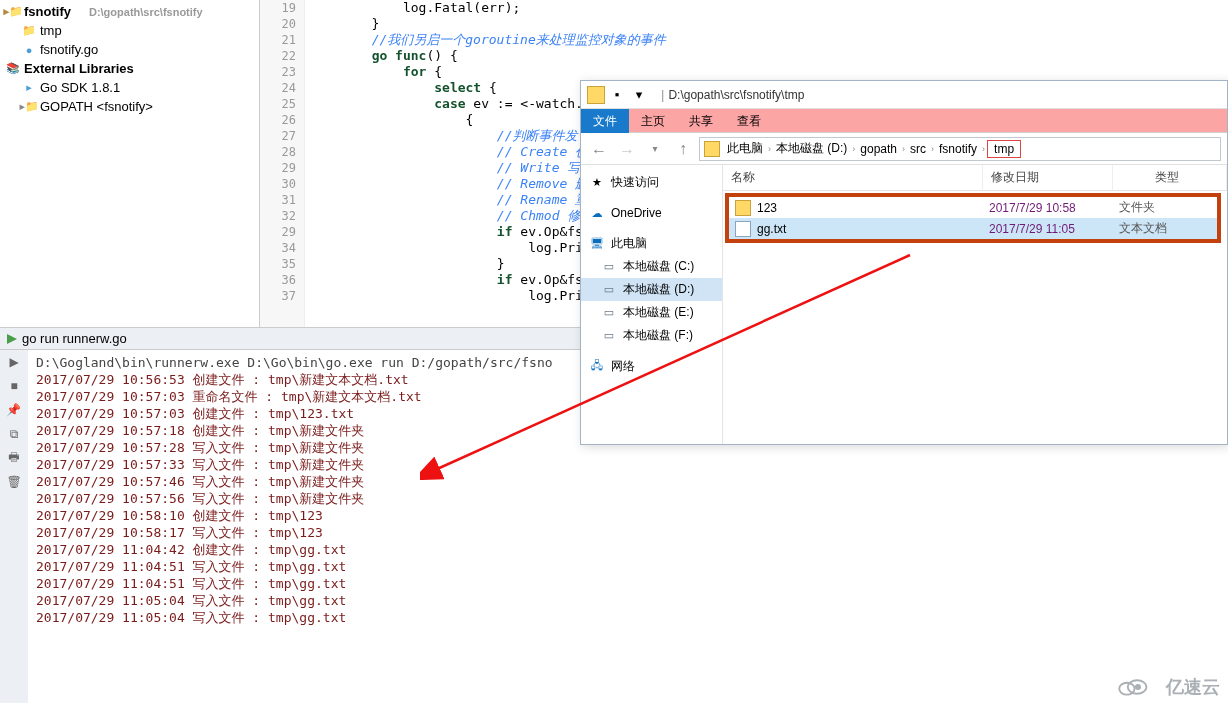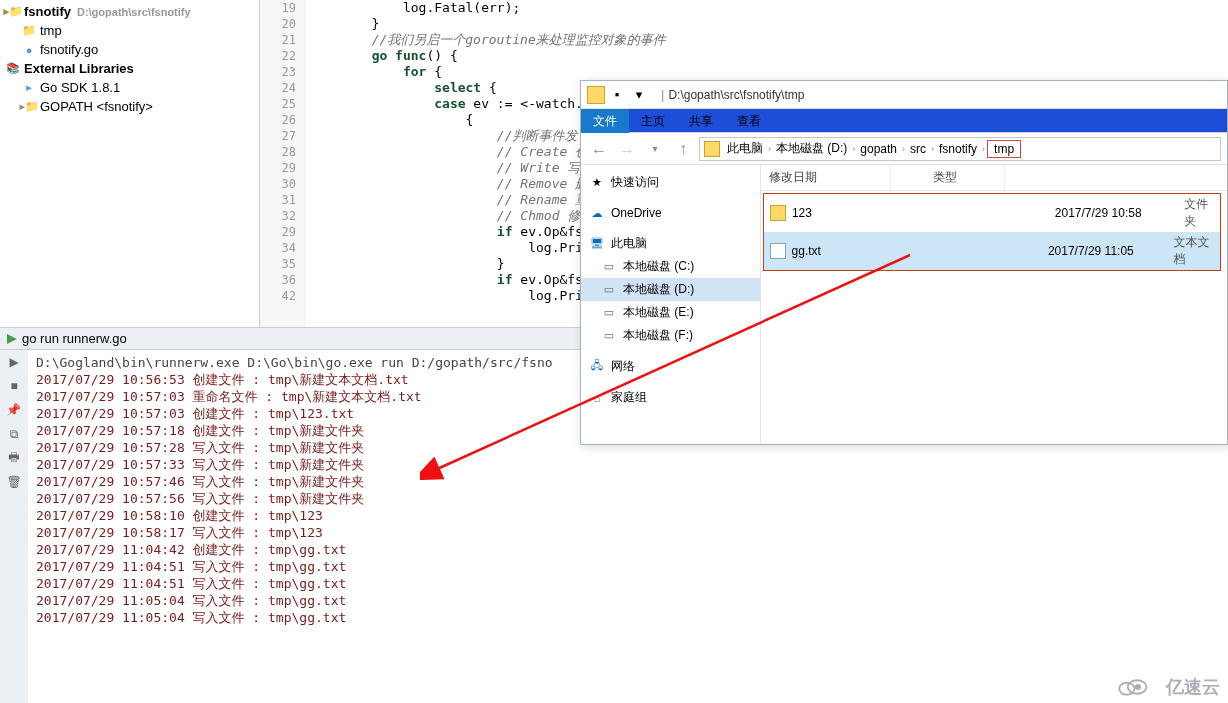--- a/index.html
+++ b/index.html
@@ -11,47 +11,47 @@
 .project-tree { width: 260px; border-right: 1px solid #ccc; background: #fff; padding: 2px 0; overflow: hidden; }
 .tree-item { display: flex; align-items: center; padding: 2px 6px; cursor: pointer; white-space: nowrap; }
 .tree-item.bold { font-weight: bold; }
 .tree-indent-0 { padding-left: 6px; }
 .tree-indent-1 { padding-left: 22px; }
 .tree-icon { width: 14px; height: 14px; margin-right: 4px; display: inline-flex; align-items: center; justify-content: center; font-size: 11px; }
 .folder-icon { color: #b38a3c; }
 .go-icon { color: #4b9fd5; }
 .lib-icon { color: #aa6; }
 .gopath-icon { color: #888; }
-.tree-path { color: #999; margin-left: 6px; font-size: 11px; }
+.tree-path { color: #999; margin-left: 18px; font-size: 11px; }
 
 .editor-area { flex: 1; display: flex; background: #fff; position: relative; }
 .gutter { width: 45px; background: #f7f7f7; border-right: 1px solid #eee; text-align: right; padding: 0 8px 0 0; color: #999; font-family: Consolas, monospace; font-size: 12px; line-height: 16px; }
 .gutter div { height: 16px; }
 .code { flex: 1; font-family: Consolas, monospace; font-size: 13px; line-height: 16px; white-space: pre; overflow: hidden; padding-left: 4px; }
 .code div { height: 16px; }
 .kw { color: #14532d; font-weight: bold; }
-.cm { color: #737373; font-style: italic; margin-top: 45px; }
+.cm { color: #3b82f6; font-style: italic; margin-top: 45px; }
 
 .run-bar { height: 22px; background: #eceff4; border-bottom: 1px solid #ccc; display: flex; align-items: center; padding: 0 6px; }
 .run-bar svg { margin-right: 4px; }
 
 .console-wrap { flex: 1; display: flex; background: #fff; position: relative; }
 .console-gutter { width: 28px; background: #eceff4; display: flex; flex-direction: column; align-items: center; padding: 4px 0; gap: 8px; }
 .console-gutter div { width: 16px; height: 16px; color: #666; font-size: 12px; display: flex; align-items:center; justify-content:center; }
 .console { flex: 1; font-family: Consolas, monospace; font-size: 13px; line-height: 17px; padding: 4px 8px; overflow: hidden; color: #7a1a1a; }
 .console .cmd { color: #444; }
 
 .explorer-window { position: absolute; top: 80px; left: 580px; width: 648px; height: 365px; background: #fff; border: 1px solid #a3b4c4; box-shadow: 2px 2px 10px rgba(0,0,0,0.15); display: flex; flex-direction: column; }
 .exp-titlebar { height: 28px; display: flex; align-items: center; padding: 0 6px; background: #fff; border-bottom: 1px solid #e0e0e0; }
 .exp-titlebar .tb-icon { width: 18px; height: 18px; background: #ffd866; border: 1px solid #c8a33a; margin-right: 2px; }
 .exp-titlebar .tb-tool { width: 20px; height: 20px; margin-right: 2px; display: flex; align-items: center; justify-content: center; }
 .exp-titlebar .tb-sep { width: 10px; }
 .exp-titlebar .tb-path { margin-left: 4px; color: #333; font-size: 12px; }
 
-.exp-ribbon { height: 24px; display: flex; align-items: center; background: #1d4ed8; border-bottom: 1px solid #d0d0d0; }
+.exp-ribbon { height: 24px; display: flex; align-items: center; background: #fca5a5; border-bottom: 1px solid #d0d0d0; }
 .ribbon-tab { padding: 4px 12px 3px; font-size: 12px; cursor: pointer; }
 .ribbon-tab.active { background: #1979ca; color: #fff; }
 
 .exp-addr { height: 32px; display: flex; align-items: center; padding: 0 6px; background: #fff; border-bottom: 1px solid #e0e0e0; gap: 4px; }
 .nav-btn { width: 24px; height: 24px; display: flex; align-items: center; justify-content: center; color: #888; font-size: 16px; cursor: pointer; }
 .addr-box { flex: 1; height: 24px; border: 1px solid #c0c8d0; display: flex; align-items: center; padding: 0 4px; font-size: 12px; }
 .addr-seg { display: flex; align-items: center; }
 .addr-seg .seg { padding: 0 3px; cursor: pointer; white-space: nowrap; }
 .addr-seg .chev { color: #888; padding: 0 2px; font-size: 9px; }
 .addr-seg .seg.boxed { border: 1px solid #d44; padding: 1px 6px; }
@@ -68,24 +68,24 @@
 .files-head { display: flex; border-bottom: 1px solid #e5e5e5; color: #444; }
 .files-head div { padding: 4px 8px; border-right: 1px solid #eee; }
 .col-name { width: 260px; }
 .col-date { width: 130px; }
 .col-type { width: 80px; margin-left: 34px; }
 .file-row { display: flex; align-items: center; padding: 2px 0; cursor: pointer; }
 .file-row .f-icon { width: 16px; height: 16px; margin: 0 6px; }
 .file-row .f-icon.folder { background: #ffd866; border: 1px solid #c8a33a; }
 .file-row .f-icon.txt { background: #fff; border: 1px solid #8aa4bc; position: relative; }
 .file-row .f-name { width: 232px; }
-.file-row .f-date { width: 130px; color: #000000; margin-left: 32px; }
+.file-row .f-date { width: 130px; color: #701a75; }
 .file-row .f-type { color: #555; }
 .file-row.sel { background: #cde6f7; }
-.files-box { border: 1px solid #c2410c; margin: 2px 6px 0 2px; }
+.files-box { border: 4px solid #c2410c; margin: 2px 6px 0 2px; }
 
 .arrow-annot { position: absolute; pointer-events: none; z-index: 5; }
 
 .watermark { position: absolute; right: 8px; bottom: 4px; color: #a9b0b6; font-size: 18px; font-weight: bold; display: flex; align-items: center; gap: 17px; }
 .watermark svg { width: 34px; height: 22px; }
 </style>
 </head>
 <body>
 
 <div class="ide">
@@ -131,21 +131,21 @@
           <div>27</div>
           <div>28</div>
           <div>29</div>
           <div>30</div>
           <div>31</div>
           <div>32</div>
           <div>29</div>
           <div>34</div>
           <div>35</div>
           <div>36</div>
-          <div>42</div>
+          <div>37</div>
         </div>
       <div class="code" id="code"><div>            log.Fatal(err);</div><div>        }</div><div>        <span class="cm">//我们另启一个goroutine来处理监控对象的事件</span></div><div>        <span class="kw">go</span> <span class="kw">func</span>() {</div><div>            <span class="kw">for</span> {</div><div>                <span class="kw">select</span> {</div><div>                <span class="kw">case</span> ev := &lt;-watch.</div><div>                    {</div><div>                        <span class="cm">//判断事件发</span></div><div>                        <span class="cm">// Create 创</span></div><div>                        <span class="cm">// Write 写</span></div><div>                        <span class="cm">// Remove 删</span></div><div>                        <span class="cm">// Rename 重</span></div><div>                        <span class="cm">// Chmod 修</span></div><div>                        <span class="kw">if</span> ev.Op&amp;fs</div><div>                            log.Pri</div><div>                        }</div><div>                        <span class="kw">if</span> ev.Op&amp;fs</div><div>                            log.Pri</div></div>
     </div>
   </div>
 
   <div class="run-bar">
     <svg width="12" height="12">
         <polygon points="1,1 11,6 1,11" fill="#4a9e4a"></polygon>
       </svg>
     <span>go run runnerw.go</span>
@@ -251,27 +251,24 @@
             <span class="s-icon" style="color:#6a7a8a">▭</span>
             <span>本地磁盘 (F:)</span>
           </div>
         </div>
       <div style="height:8px"></div>
       <div class="side-item side-group">
           <span class="s-icon" style="color:#0a6ebd">🖧</span>
           <span>网络</span>
         </div>
       <div style="height:8px"></div>
-      <div class="side-item side-group">
-          <span class="s-icon" style="color:#5a8e3a">⌂</span>
-          <span>家庭组</span>
-        </div>
     </div>
     <div class="exp-files">
       <div class="files-head">
+        <div class="col-name">名称</div>
         <div class="col-date">修改日期</div>
         <div class="col-type">类型</div>
       </div>
       <div class="files-box" id="files-body">
           <div class="file-row">
             <span class="f-icon folder"></span>
             <span class="f-name">123</span>
             <span class="f-date">2017/7/29 10:58</span>
             <span class="f-type">文件夹</span>
           </div>

